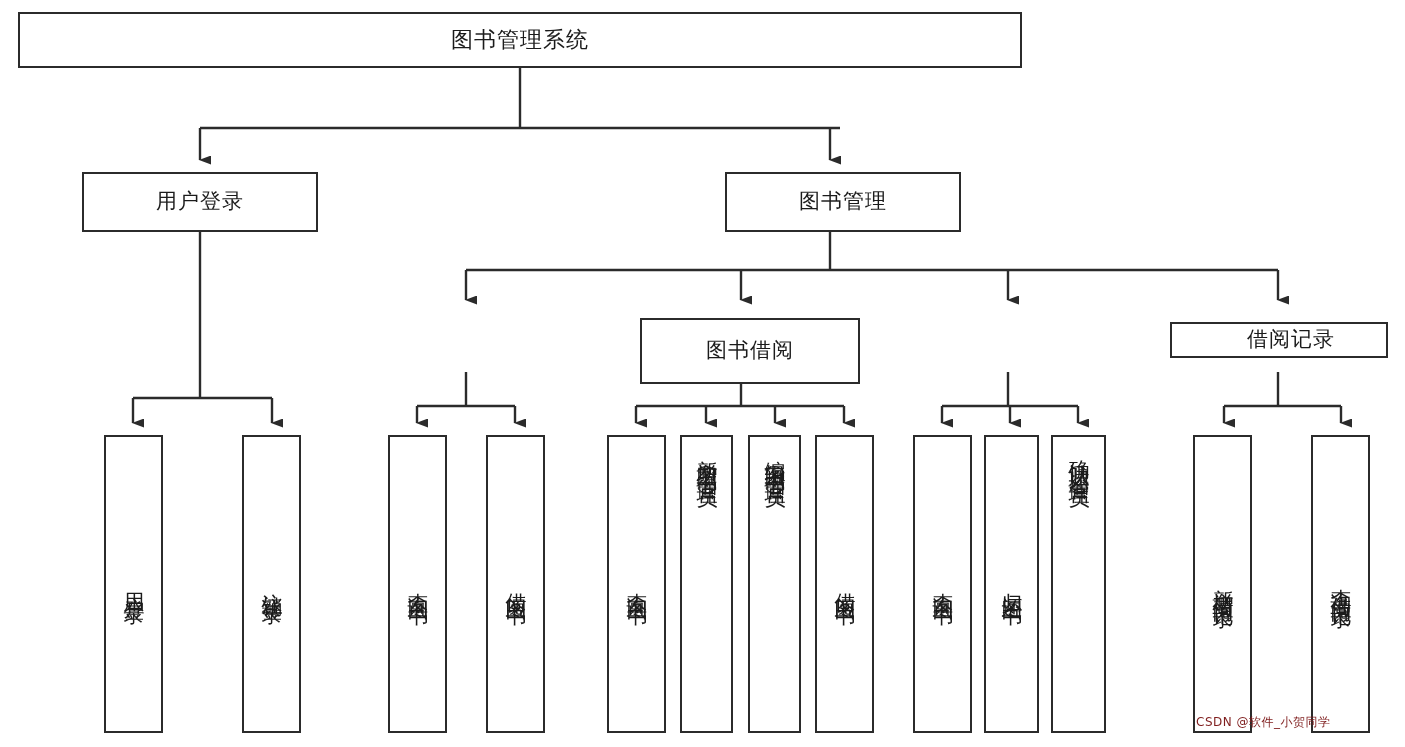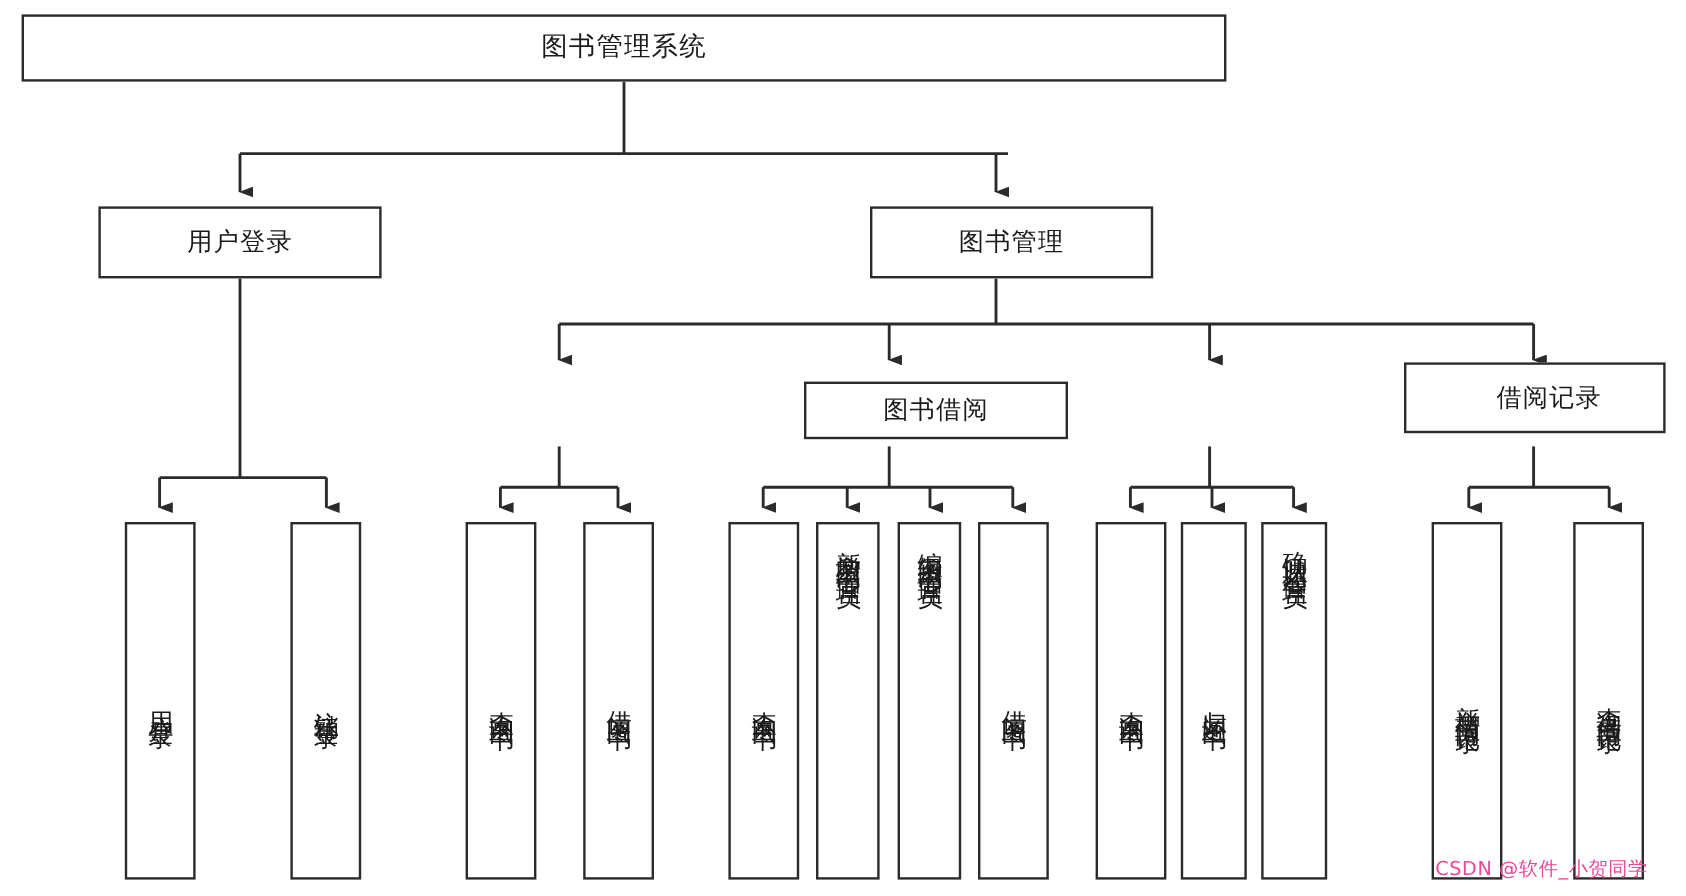--- a/index.html
+++ b/index.html
@@ -65,22 +65,22 @@
     display: flex;
     align-items: center;
     justify-content: center;
   }
   .leaf-inner.top {
     align-items: flex-start;
     padding-top: 6px;
   }
   .watermark {
     position: absolute;
-    font-size: 16px;
-    color: #ec4899;
+    font-size: 12px;
+    color: #7f1d1d;
     letter-spacing: 0.5px;
     white-space: nowrap;
     user-select: none;
   }
 </style>
 </head>
 <body>
 
 <div id="canvas">
 
@@ -138,24 +138,24 @@
     <span>图书管理系统</span>
   </div>
 
   <div class="node horiz" style="left:82px; top:172px; width:236px; height:60px;">
     <span>用户登录</span>
   </div>
   <div class="node horiz" style="left:712px; top:172px; width:236px; height:60px;margin-left:13px;">
     <span>图书管理</span>
   </div>
 
-  <div class="node horiz" style="left:670px; top:318px; width:220px; height:48px;">
+  <div class="node horiz" style="left:640px; top:318px; width:220px; height:66px;">
     <span>图书借阅</span>
   </div>
-  <div class="node horiz" style="left:1170px; top:302px; width:218px; height:59px;padding-left:24px;">
+  <div class="node horiz" style="left:1170px; top:322px; width:218px; height:36px;padding-left:24px;">
     <span>借阅记录</span>
   </div>
 
   <div class="node leaf" style="left:104px; top:435px; width:59px; height:298px;">
     <div class="leaf-inner">
         <span class="vtext">用户登录</span>
       </div>
   </div>
   <div class="node leaf" style="left:242px; top:435px; width:59px; height:298px;">
     <div class="leaf-inner">

